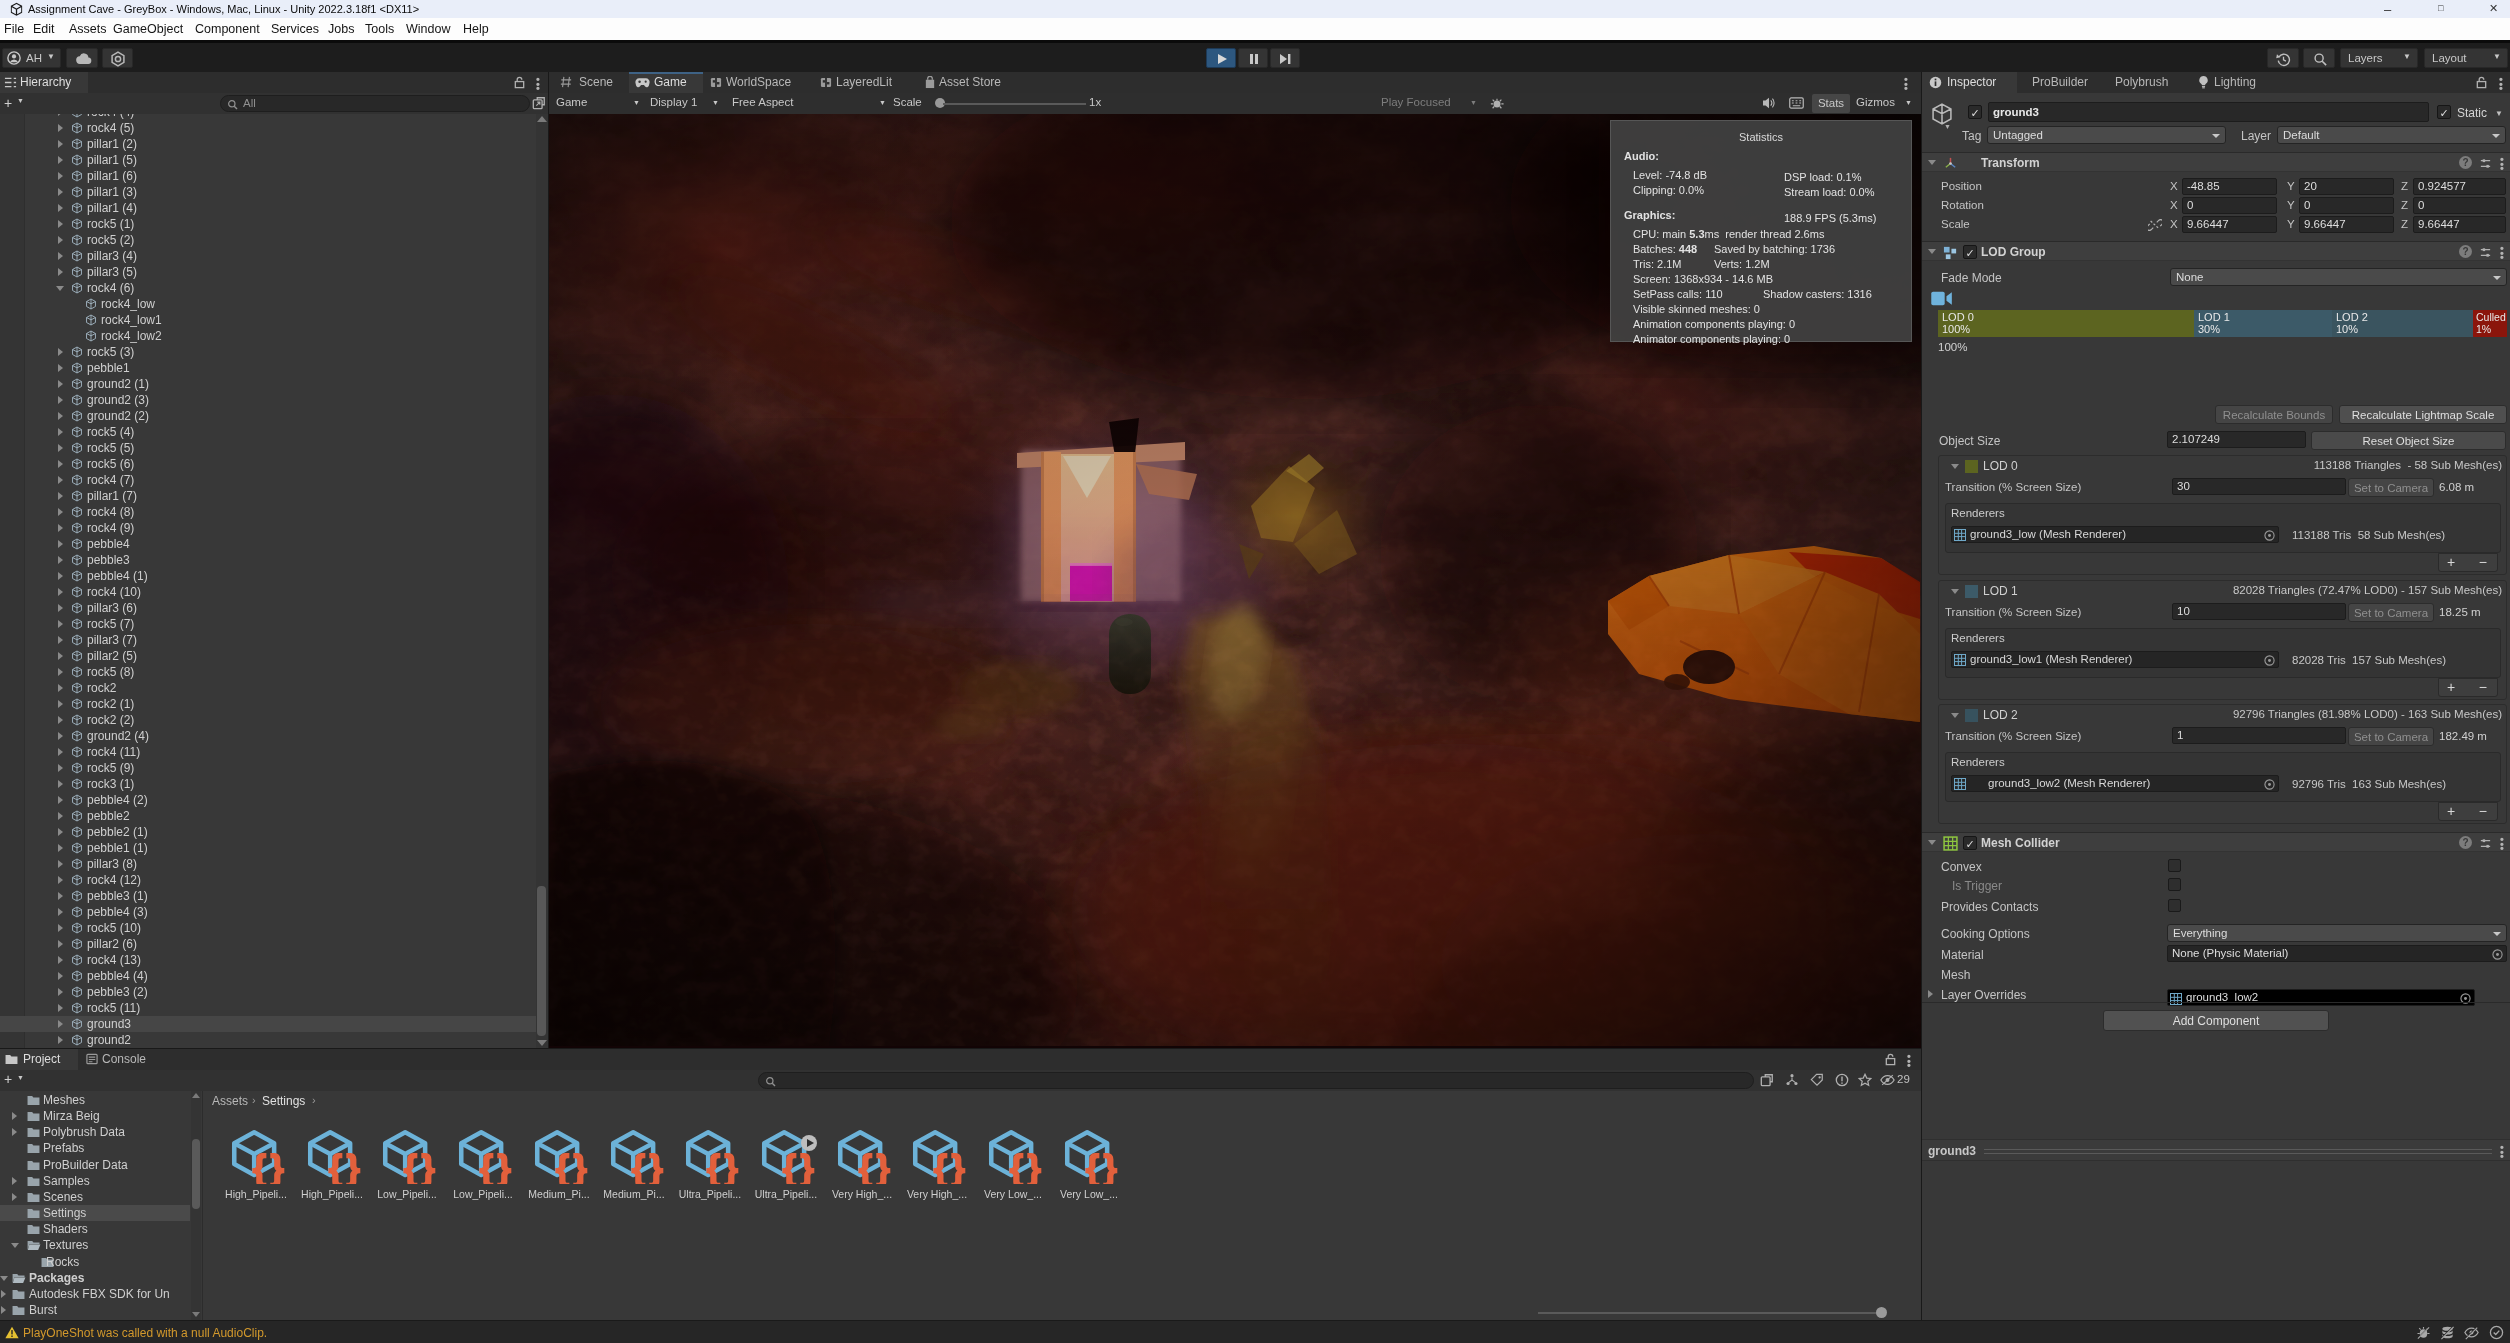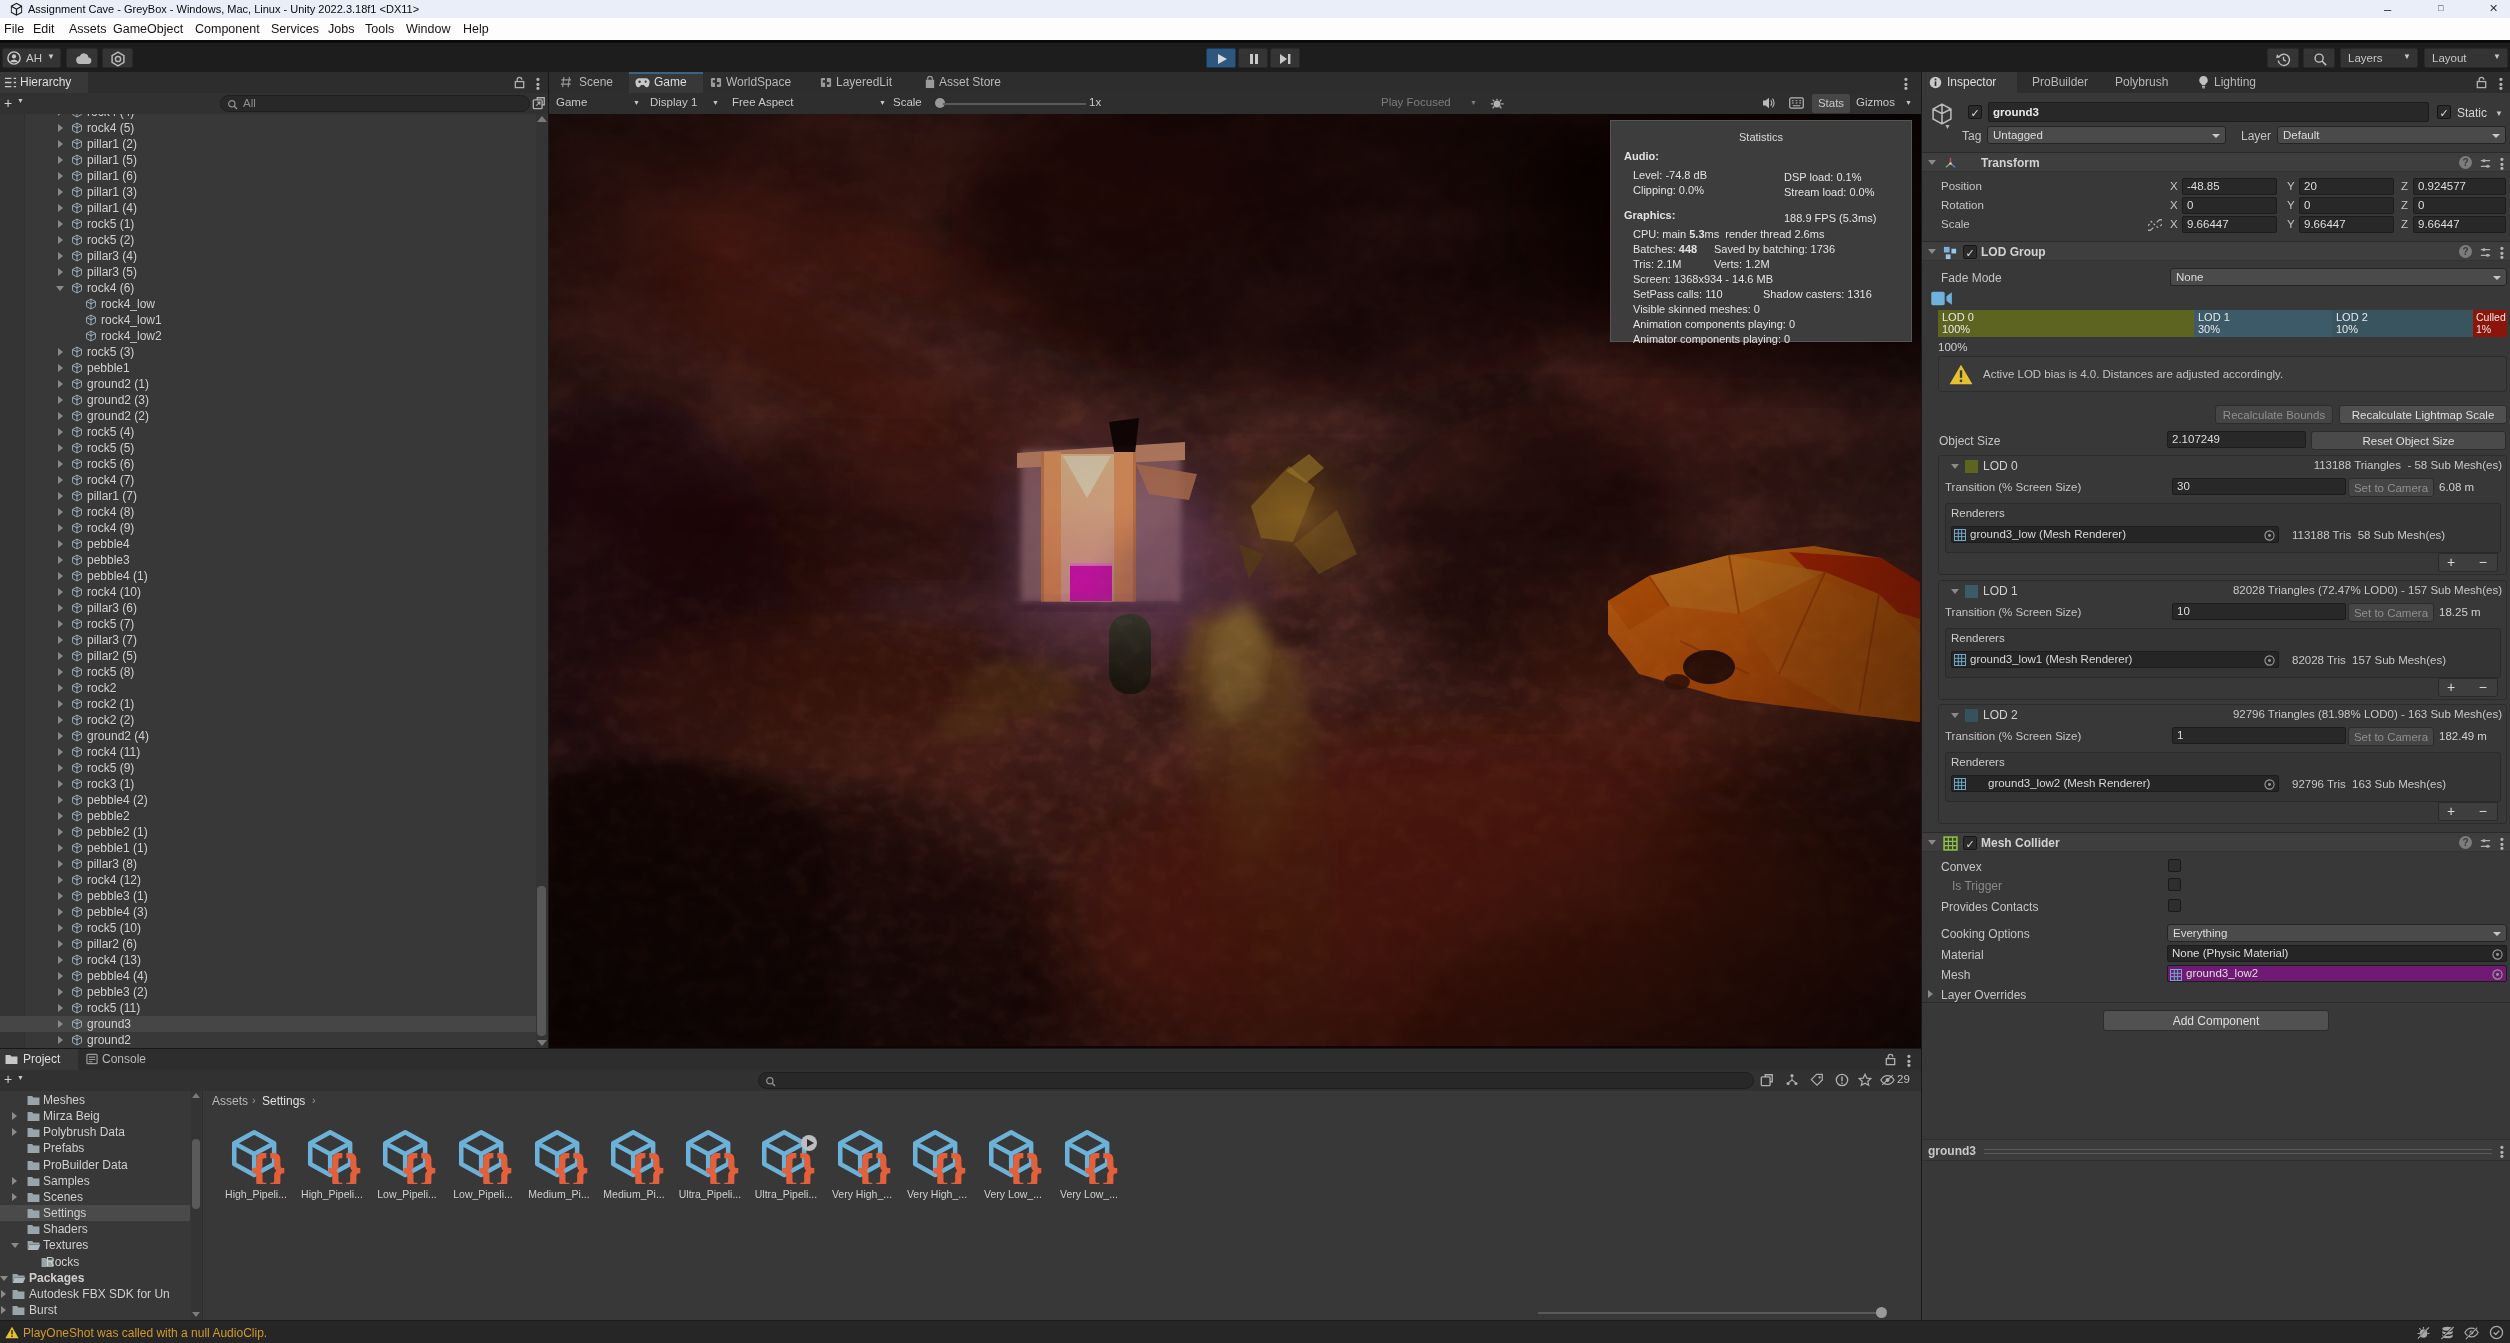--- a/index.html
+++ b/index.html
@@ -959,28 +959,20 @@
         <div class="abs" style="left:394px;top:0;width:141px;height:27px;background:#3a545f">
           <span style="position:absolute;left:4px;top:1px">LOD 2</span>
           <span style="position:absolute;left:4px;top:13px">10%</span>
         </div>
         <div class="abs" style="left:535px;top:0;width:34px;height:27px;background:#8b150b">
           <span style="position:absolute;left:3px;top:1px;font-size:10.5px">Culled</span>
           <span style="position:absolute;left:3px;top:13px;font-size:10.5px">1%</span>
         </div>
       </div>
 <span class="ilbl" style="left:16px;top:248px;color:#d0d0d0">100%</span>
-<div class="abs" style="left:16px;top:263px;width:569px;height:36px;background:#3a3a3a;border:1px solid #2d2d2d;border-radius:3px">
-        <svg class="abs" style="left:10px;top:7px" width="24" height="21" viewBox="0 0 16 14">
-          <path fill="#e5c031" d="M8 0.5L15.6 13.5H0.4z"></path>
-          <rect x="7.2" y="4.2" width="1.6" height="5" fill="#3a3a3a"></rect>
-          <rect x="7.2" y="10.4" width="1.6" height="1.7" fill="#3a3a3a"></rect>
-        </svg>
-        <span class="abs" style="left:44px;top:11px;font-size:11.5px;color:#c2c2c2">Active LOD bias is 4.0. Distances are adjusted accordingly.</span>
-      </div>
 <div class="gbtn" style="left:293px;top:312px;width:118px;height:19px;line-height:18px;background:#454545;color:#909090">Recalculate Bounds</div>
 <div class="gbtn" style="left:417px;top:312px;width:168px;height:19px;line-height:18px">Recalculate Lightmap Scale</div>
 <span class="ilbl" style="left:17px;top:341px;font-size:12px">Object Size</span>
 <div class="inp" style="left:245px;top:338px;width:139px">2.107249</div>
 <div class="gbtn" style="left:389px;top:338px;width:195px;height:19px;line-height:18px;background:#4a4a4a">Reset Object Size</div>
 <div class="abs" style="left:16px;top:362px;width:569px;height:120px;border:1px solid #2c2c2c;border-radius:3px;background:#383838">
         <span class="arrd" style="left:12px;top:8px"></span>
         <div class="abs" style="left:26px;top:4px;width:13px;height:13px;background:#5c6420"></div>
         <span class="abs" style="left:44px;top:3px;font-size:12px;color:#d0d0d0">LOD 0</span>
         <span class="abs" style="right:4px;top:3px;font-size:11.5px;color:#c8c8c8">113188 Triangles&nbsp; - 58 Sub Mesh(es)</span>
@@ -1076,21 +1068,21 @@
 <span class="ilbl" style="left:19px;top:807px;font-size:12px;color:#c4c4c4">Provides Contacts</span>
       <div class="abs" style="left:246px;top:806px;width:13px;height:13px;background:#2e2e2e;border:1px solid #1a1a1a;border-radius:2px"></div>
 <span class="ilbl" style="left:19px;top:834px;font-size:12px">Cooking Options</span>
 <div class="drop" style="left:245px;top:831px;width:340px">Everything</div>
 <span class="ilbl" style="left:19px;top:855px;font-size:12px">Material</span>
 <div class="inp" style="left:245px;top:852px;width:340px;background:#252525">None (Physic Material)<svg style="position:absolute;right:3px;top:3px" width="11" height="11" viewBox="0 0 12 12">
           <circle cx="6" cy="6" r="5" fill="none" stroke="#9a9a9a" stroke-width="1.2"></circle>
           <circle cx="6" cy="6" r="1.6" fill="#9a9a9a"></circle>
         </svg></div>
 <span class="ilbl" style="left:19px;top:875px;font-size:12px">Mesh</span>
-<div class="inp" style="left:245px;top:872px;width:340px;background:#701a75"><svg style="position:absolute;left:2px;top:3px" width="12" height="12" viewBox="0 0 12 12">
+<div class="inp" style="left:245px;top:896px;width:308px;background:#000000"><svg style="position:absolute;left:2px;top:3px" width="12" height="12" viewBox="0 0 12 12">
           <rect x="0.5" y="0.5" width="11" height="11" fill="none" stroke="#6fa8c8" stroke-width="1"></rect>
           <path stroke="#6fa8c8" stroke-width="1" d="M4.3 0.5v11M7.6 0.5v11M0.5 4.3h11M0.5 7.6h11"></path>
         </svg><span style="margin-left:14px">ground3_low2</span><svg style="position:absolute;right:3px;top:3px" width="11" height="11" viewBox="0 0 12 12">
           <circle cx="6" cy="6" r="5" fill="none" stroke="#9a9a9a" stroke-width="1.2"></circle>
           <circle cx="6" cy="6" r="1.6" fill="#9a9a9a"></circle>
         </svg></div>
 <span class="arr" style="left:6px;top:897px"></span>
       <span class="ilbl" style="left:19px;top:895px;font-size:12px">Layer Overrides</span>
 <div class="abs" style="left:0;top:909px;width:588px;height:1px;background:#2a2a2a"></div>
 <div class="gbtn" style="left:181px;top:917px;width:226px;height:21px;line-height:20px;background:#515151;font-size:12px">Add Component</div>

